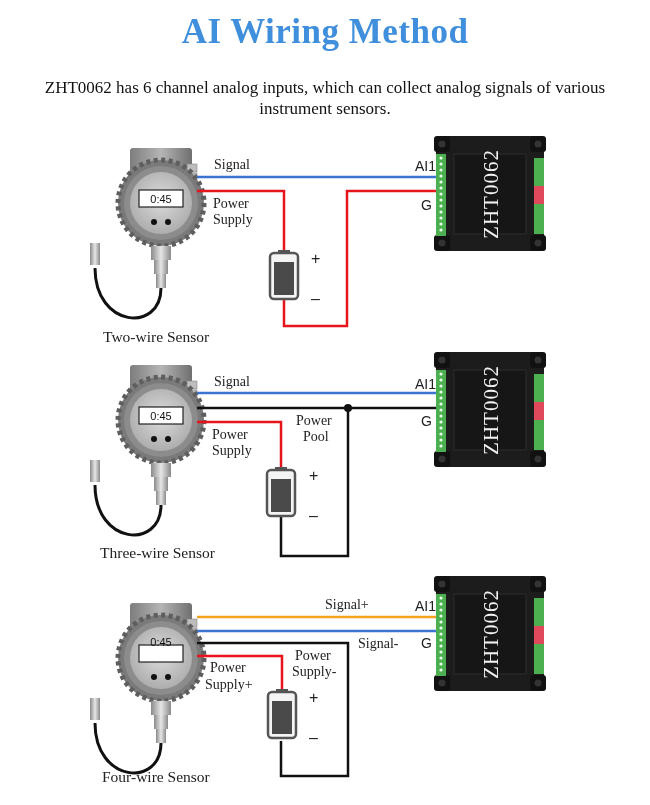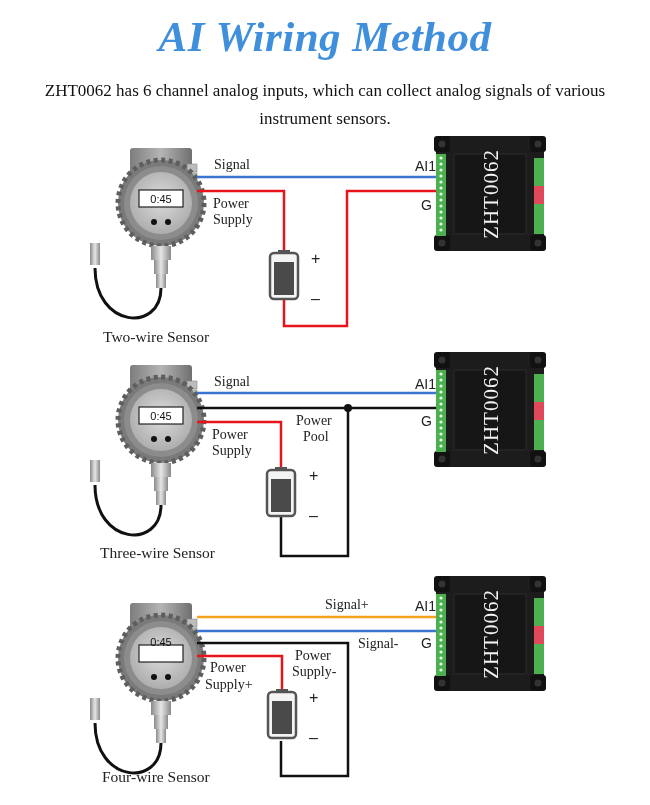--- a/index.html
+++ b/index.html
@@ -1,18 +1,18 @@
 <!DOCTYPE html>
 <html><head>
 <meta charset="utf-8">
 <style>
   html, body { margin: 0; padding: 0; background: #ffffff; }
   body { width: 650px; height: 805px; position: relative; overflow: hidden; font-family: "Liberation Serif", serif; }
-  .title { position: absolute; left: 0; width: 650px; top: 12px; text-align: center; font-family: "Liberation Serif", serif; font-weight: bold; font-size: 43px; color: #3f8fdc; letter-spacing: 0.5px; font-style: italic; }
-  .subtitle { position: absolute; left: 40px; width: 570px; top: 77px; text-align: center; font-size: 17px; line-height: 28px; color: #111; }
+  .title { position: absolute; left: 0; width: 650px; top: 12px; text-align: center; font-family: "Liberation Serif", serif; font-weight: bold; font-size: 35px; color: #3f8fdc; letter-spacing: 0.5px; }
+  .subtitle { position: absolute; left: 40px; width: 570px; top: 77px; text-align: center; font-size: 17px; line-height: 21px; color: #111; }
   svg.diagram { position: absolute; left: 0; top: 0; }
   .lbl { font-family: "Liberation Serif", serif; font-size: 14px; fill: #222; }
   .lbl-sans { font-family: "Liberation Sans", sans-serif; font-size: 14px; fill: #222; }
   .cap { font-family: "Liberation Serif", serif; font-size: 15.5px; fill: #222; }
   .dev-text { font-family: "Liberation Serif", serif; font-size: 21px; fill: #f2f2f2; letter-spacing: 1px; }
   .lcd { font-family: "Liberation Sans", sans-serif; font-size: 11px; fill: #111; }
   .pm { font-family: "Liberation Sans", sans-serif; font-size: 16px; fill: #222; }
 </style>
 </head>
 <body>

